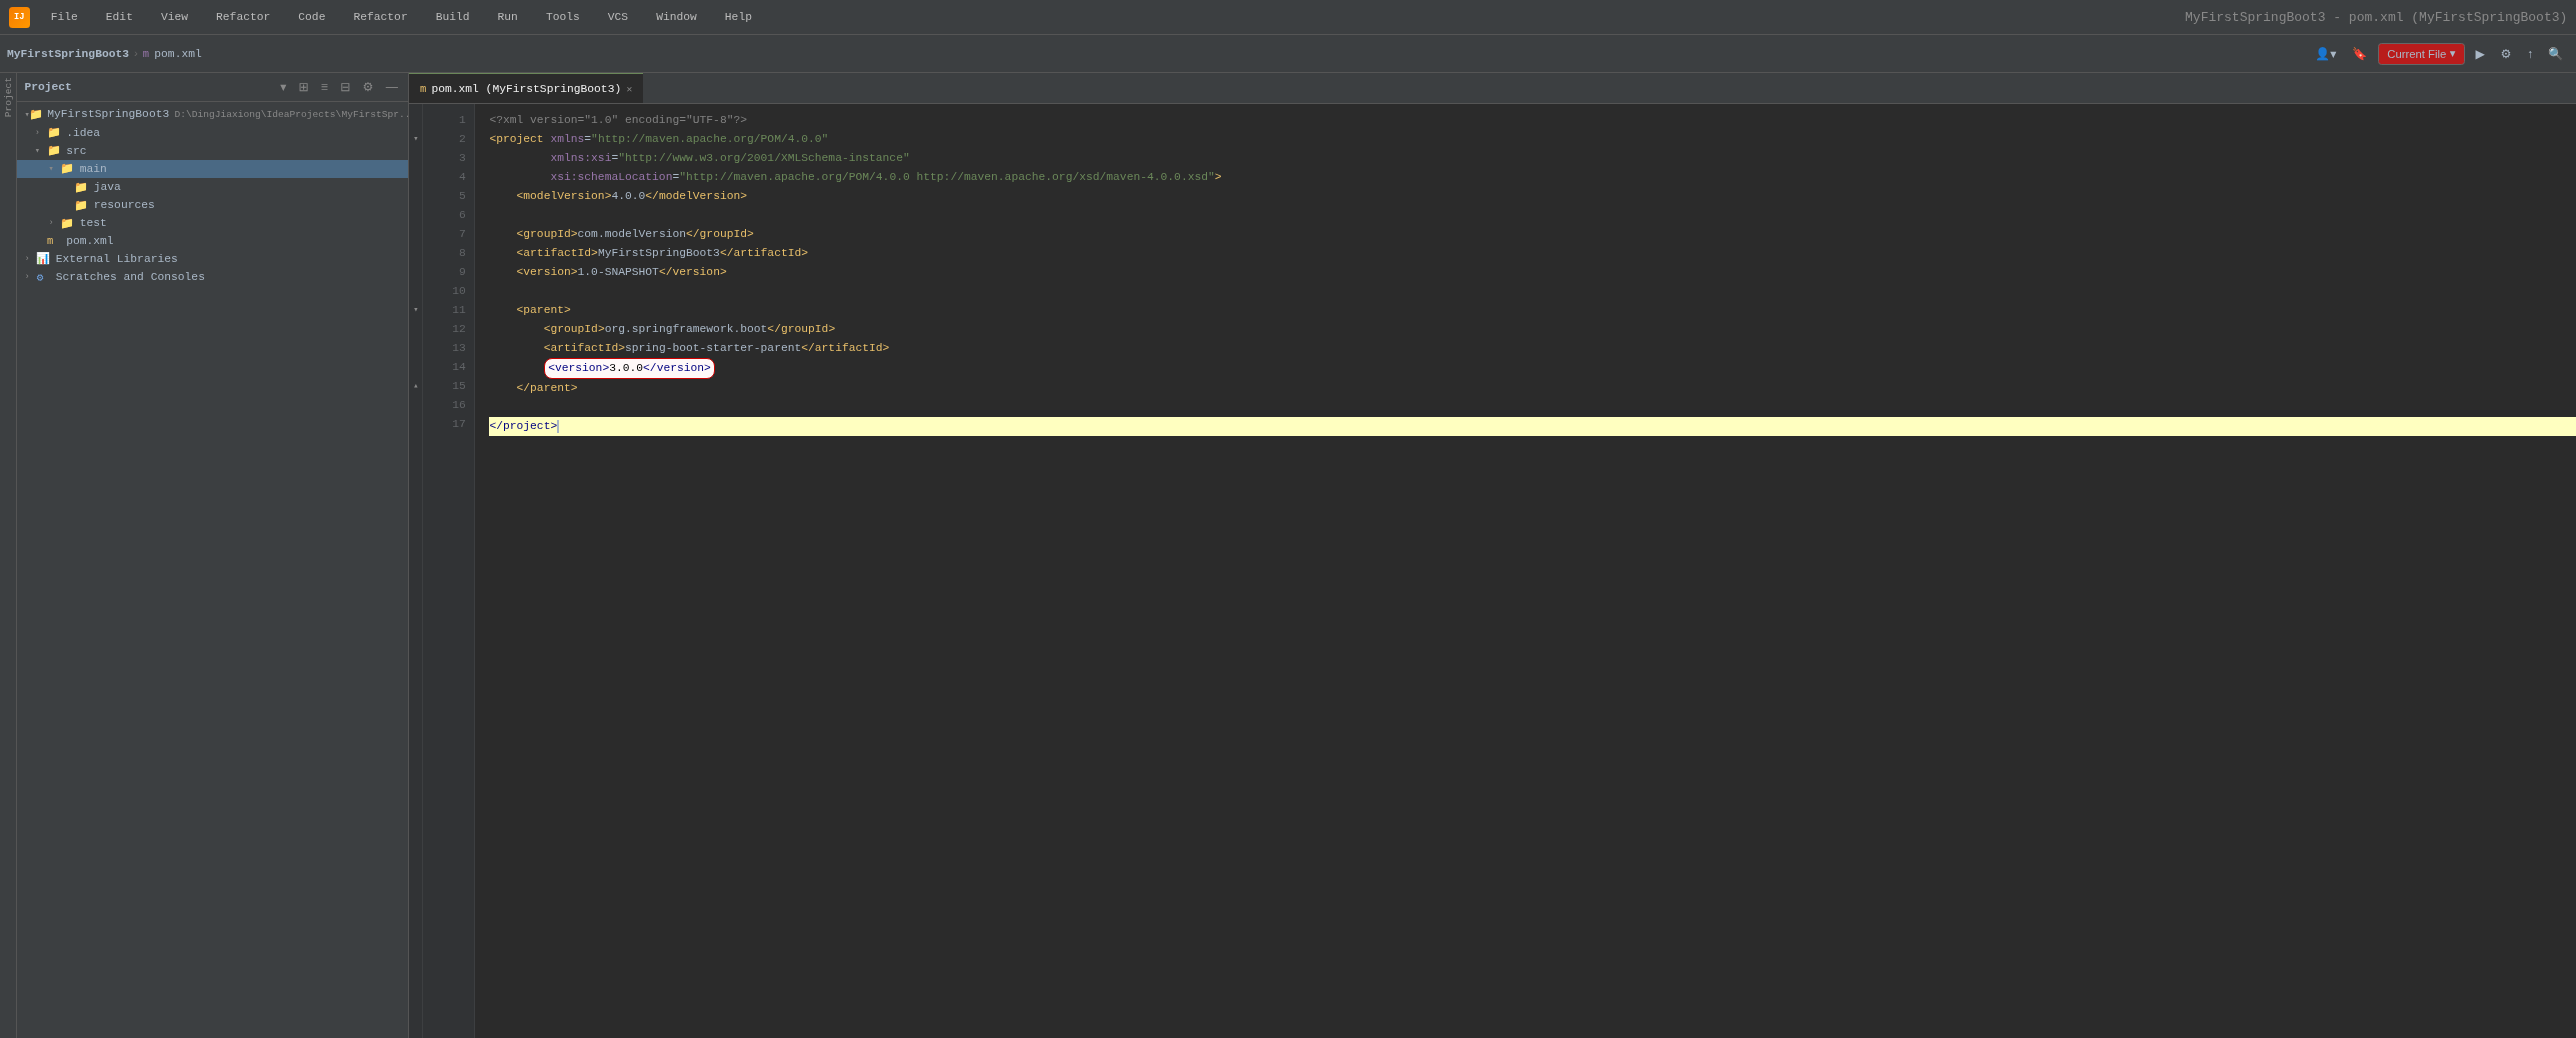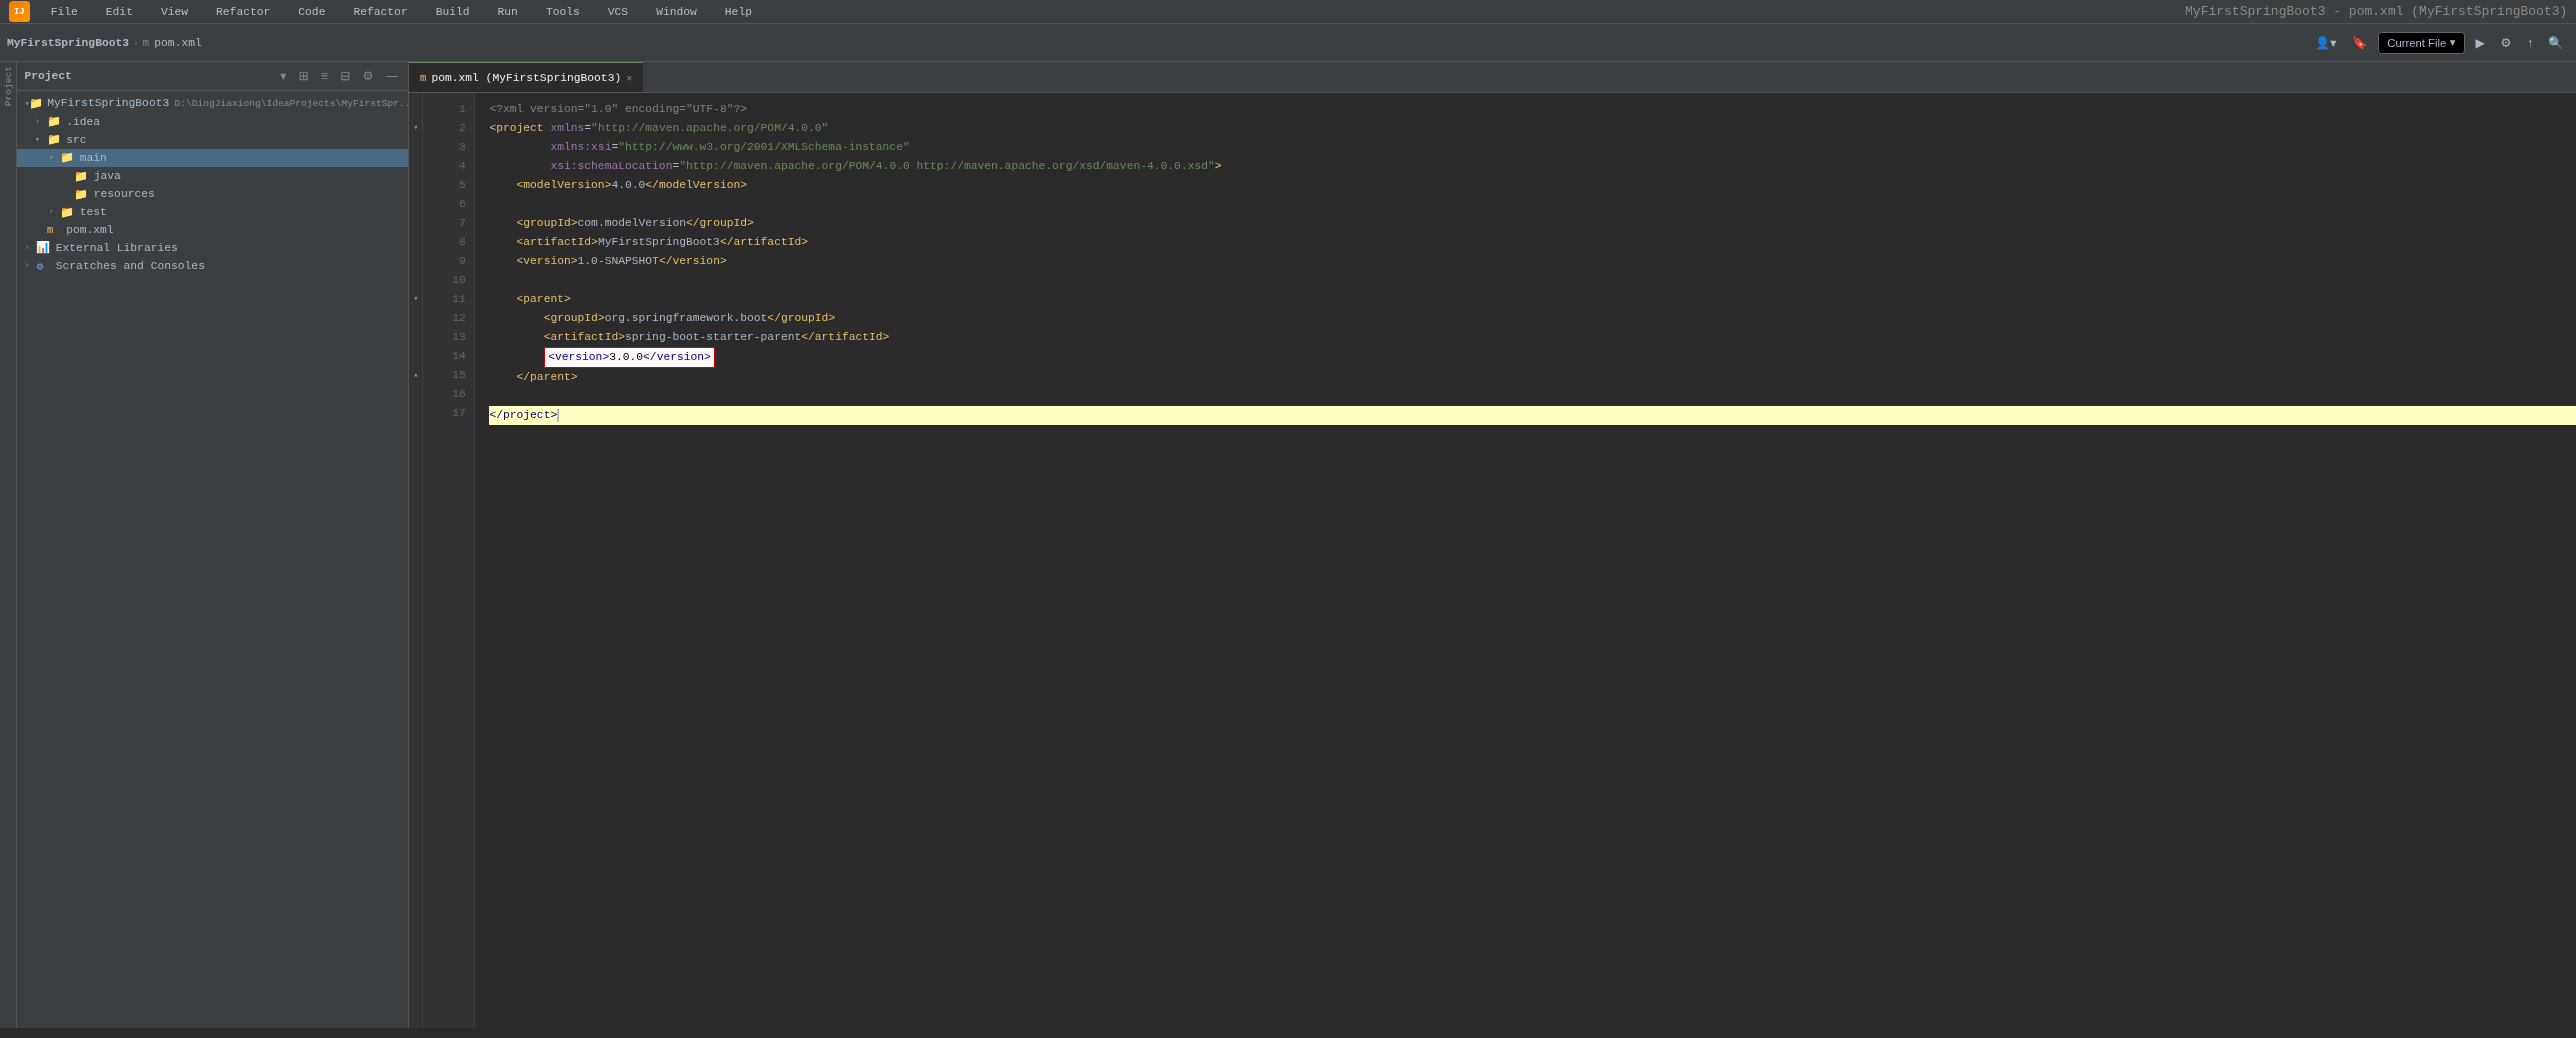--- a/index.html
+++ b/index.html
@@ -1,21 +1,21 @@
 <!DOCTYPE html>
 <html style="font-size:14px"><head>
   <meta charset="utf-8">
   <style>
     * { margin: 0; padding: 0; box-sizing: border-box; }
     body { font-family: 'Consolas', 'Courier New', monospace; font-size: 11.3px; background: #2b2b2b; color: #a9b7c6; overflow: hidden; width: 2576px; height: 1039px; }
 
     
     #title-bar {
       background: #3c3f41;
-      height: 24px;
+      height: 35px;
       display: flex;
       align-items: center;
       padding: 0 8.7px;
       border-bottom: 0.9px solid #555;
       font-size: 11.3px;
       color: #bbbbbb;
     }
     #title-bar .app-icon {
       width: 21px; height: 21px; margin-right: 7px;
       background: linear-gradient(135deg, #f57c00, #ff9800);
@@ -50,21 +50,21 @@
     .breadcrumb .sep { color: #666; }
     .breadcrumb .project-name { color: #a9b7c6; font-weight: bold; }
     .toolbar-right {
       display: flex; align-items: center; gap: 5.2px;
     }
     .toolbar-btn {
       background: none; border: none; color: #a9b7c6; cursor: pointer;
       padding: 3.5px 5.2px; border-radius: 2.6px; font-size: 12.2px;
     }
     .current-file-btn {
-      background: #000000;
+      background: #b91c1c;
       border: 0.9px solid #666;
       color: #a9b7c6;
       padding: 3.5px 8.7px;
       border-radius: 3.5px;
       cursor: pointer;
       font-size: 11.3px;
       display: flex; align-items: center; gap: 3.5px;
     }
 
     
@@ -211,21 +211,21 @@
     .xml-text { color: #a9b7c6; }
     .xml-pi { color: #808080; }
     .xml-bracket { color: #e8bf6a; }
 
     
     .version-highlight {
       display: inline-block;
       background: #fff8f8;
       border: 1.7px solid #cc0000;
       padding: 0 3.5px;
-      border-radius: 0;
+      border-radius: 8px;
     }
 
     
     #status-bar {
       height: 22.7px;
       background: #3c3f41;
       border-top: 0.9px solid #555;
       display: flex;
       align-items: center;
       padding: 0 10.5px;

